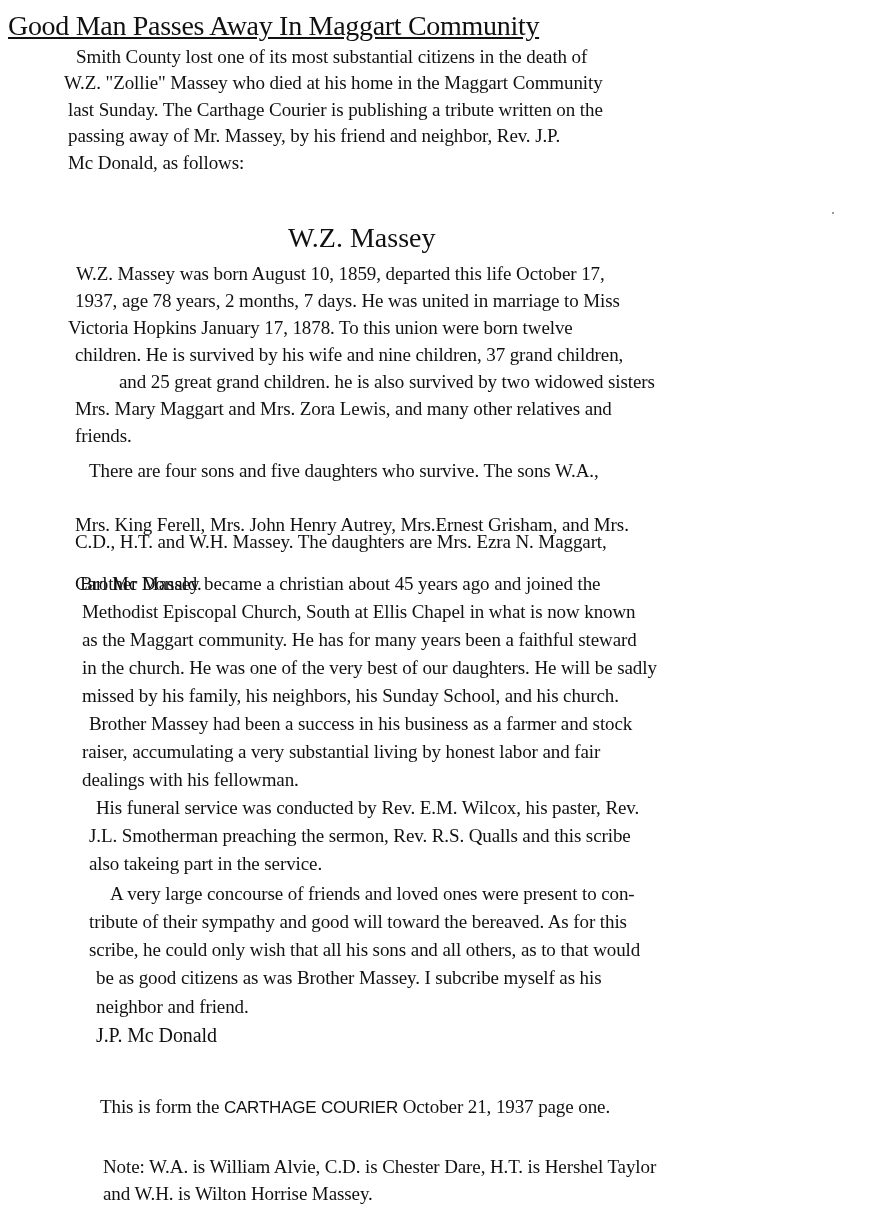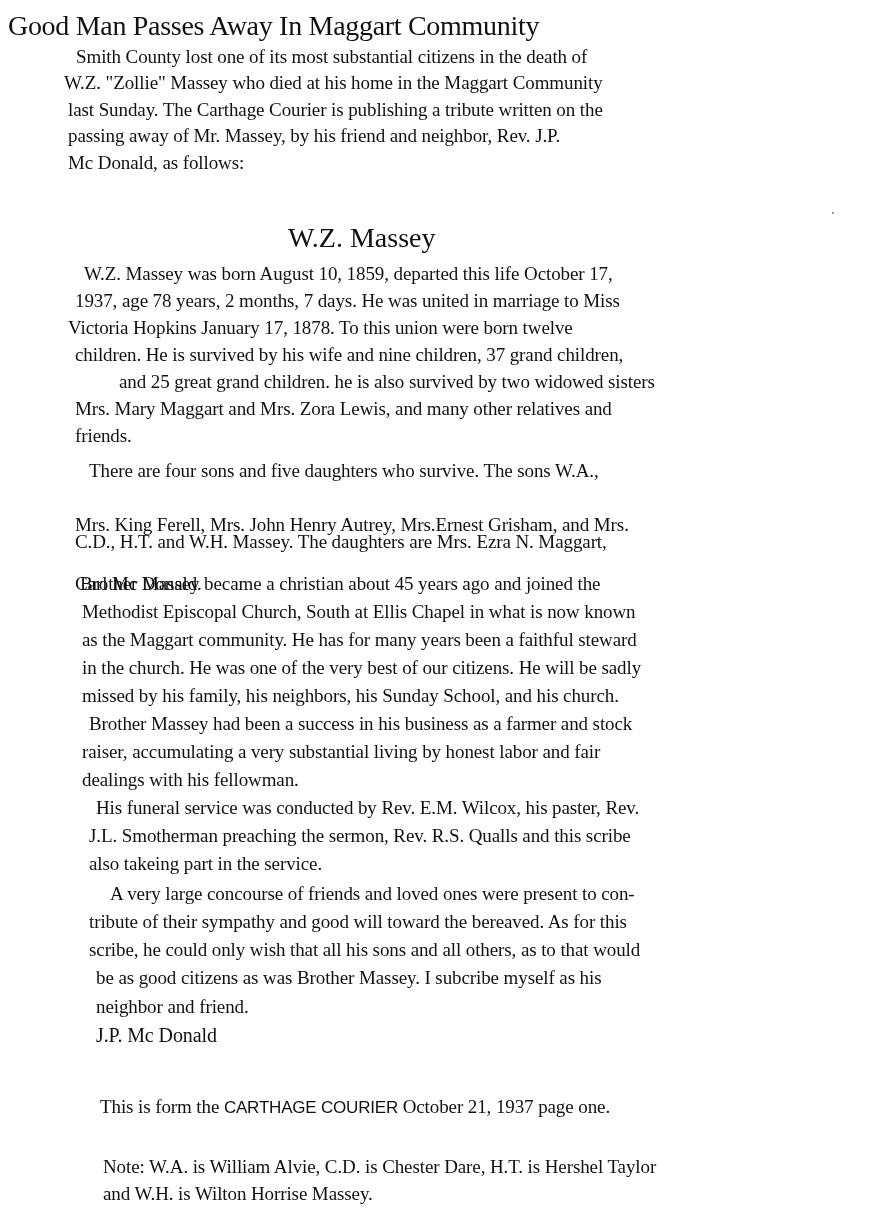--- a/index.html
+++ b/index.html
@@ -23,20 +23,21 @@
       letter-spacing: -0.1px;
     }
     .headline {
       position: absolute;
       left: 8px;
       top: 10px;
       font-size: 28px;
       line-height: 32px;
       white-space: nowrap;
       letter-spacing: -0.3px;
+      text-decoration: underline;
     }
     .subtitle {
       position: absolute;
       left: 288px;
       top: 222px;
       font-size: 28px;
       line-height: 32px;
       white-space: nowrap;
     }
     .sans {
@@ -66,37 +67,37 @@
     <div class="line" style="left:68px; top:99px;">last Sunday. The Carthage Courier is publishing a tribute written on the</div>
     <div class="line" style="left:68px; top:125px;">passing away of Mr. Massey, by his friend and neighbor, Rev. J.P.</div>
     <div class="line" style="left:68px; top:152px;">Mc Donald, as follows:</div>
   </div>
 
   <div class="dot"></div>
 
   <div class="subtitle">W.Z. Massey</div>
 
   <div>
-    <div class="line" style="left:84px; top:263px;">W.Z. Massey was born August 10, 1859, departed this life October 17,</div>
+    <div class="line" style="left:76px; top:263px;">W.Z. Massey was born August 10, 1859, departed this life October 17,</div>
     <div class="line" style="left:75px; top:290px;">1937, age 78 years, 2 months, 7 days. He was united in marriage to Miss</div>
     <div class="line" style="left:68px; top:317px;">Victoria Hopkins January 17, 1878. To this union were born twelve</div>
     <div class="line" style="left:75px; top:344px;">children. He is survived by his wife and nine children, 37 grand children,</div>
     <div class="line" style="left:75px; top:371px;margin-left:44px;">and 25 great grand children. he is also survived by two widowed sisters</div>
     <div class="line" style="left:75px; top:398px;">Mrs. Mary Maggart and Mrs. Zora Lewis, and many other relatives and</div>
     <div class="line" style="left:75px; top:425px;">friends.</div>
 
     <div class="line" style="left:89px; top:460px;">There are four sons and five daughters who survive. The sons W.A.,</div>
     <div class="line" style="left:75px; top:487px;margin-top:44px;">C.D., H.T. and W.H. Massey. The daughters are Mrs. Ezra N. Maggart,</div>
     <div class="line" style="left:75px; top:514px;">Mrs. King Ferell, Mrs. John Henry Autrey, Mrs.Ernest Grisham, and Mrs.</div>
     <div class="line" style="left:75px; top:573px;">Carl Mc Donald.</div>
 
     <div class="line" style="left:80px; top:573px;text-align:center;">Brother Massey became a christian about 45 years ago and joined the</div>
     <div class="line" style="left:82px; top:601px;">Methodist Episcopal Church, South at Ellis Chapel in what is now known</div>
     <div class="line" style="left:82px; top:629px;">as the Maggart community. He has for many years been a faithful steward</div>
-    <div class="line" style="left:82px; top:657px;">in the church. He was one of the very best of our citizens. He will be sadly</div>
+    <div class="line" style="left:82px; top:657px;">in the church. He was one of the very best of our daughters. He will be sadly</div>
     <div class="line" style="left:82px; top:685px;">missed by his family, his neighbors, his Sunday School, and his church.</div>
 
     <div class="line" style="left:89px; top:713px;">Brother Massey had been a success in his business as a farmer and stock</div>
     <div class="line" style="left:82px; top:741px;">raiser, accumulating a very substantial living by honest labor and fair</div>
     <div class="line" style="left:82px; top:769px;">dealings with his fellowman.</div>
 
     <div class="line" style="left:96px; top:797px;">His funeral service was conducted by Rev. E.M. Wilcox, his paster, Rev.</div>
     <div class="line" style="left:89px; top:825px;">J.L. Smotherman preaching the sermon, Rev. R.S. Qualls and this scribe</div>
     <div class="line" style="left:89px; top:853px;">also takeing part in the service.</div>
 

